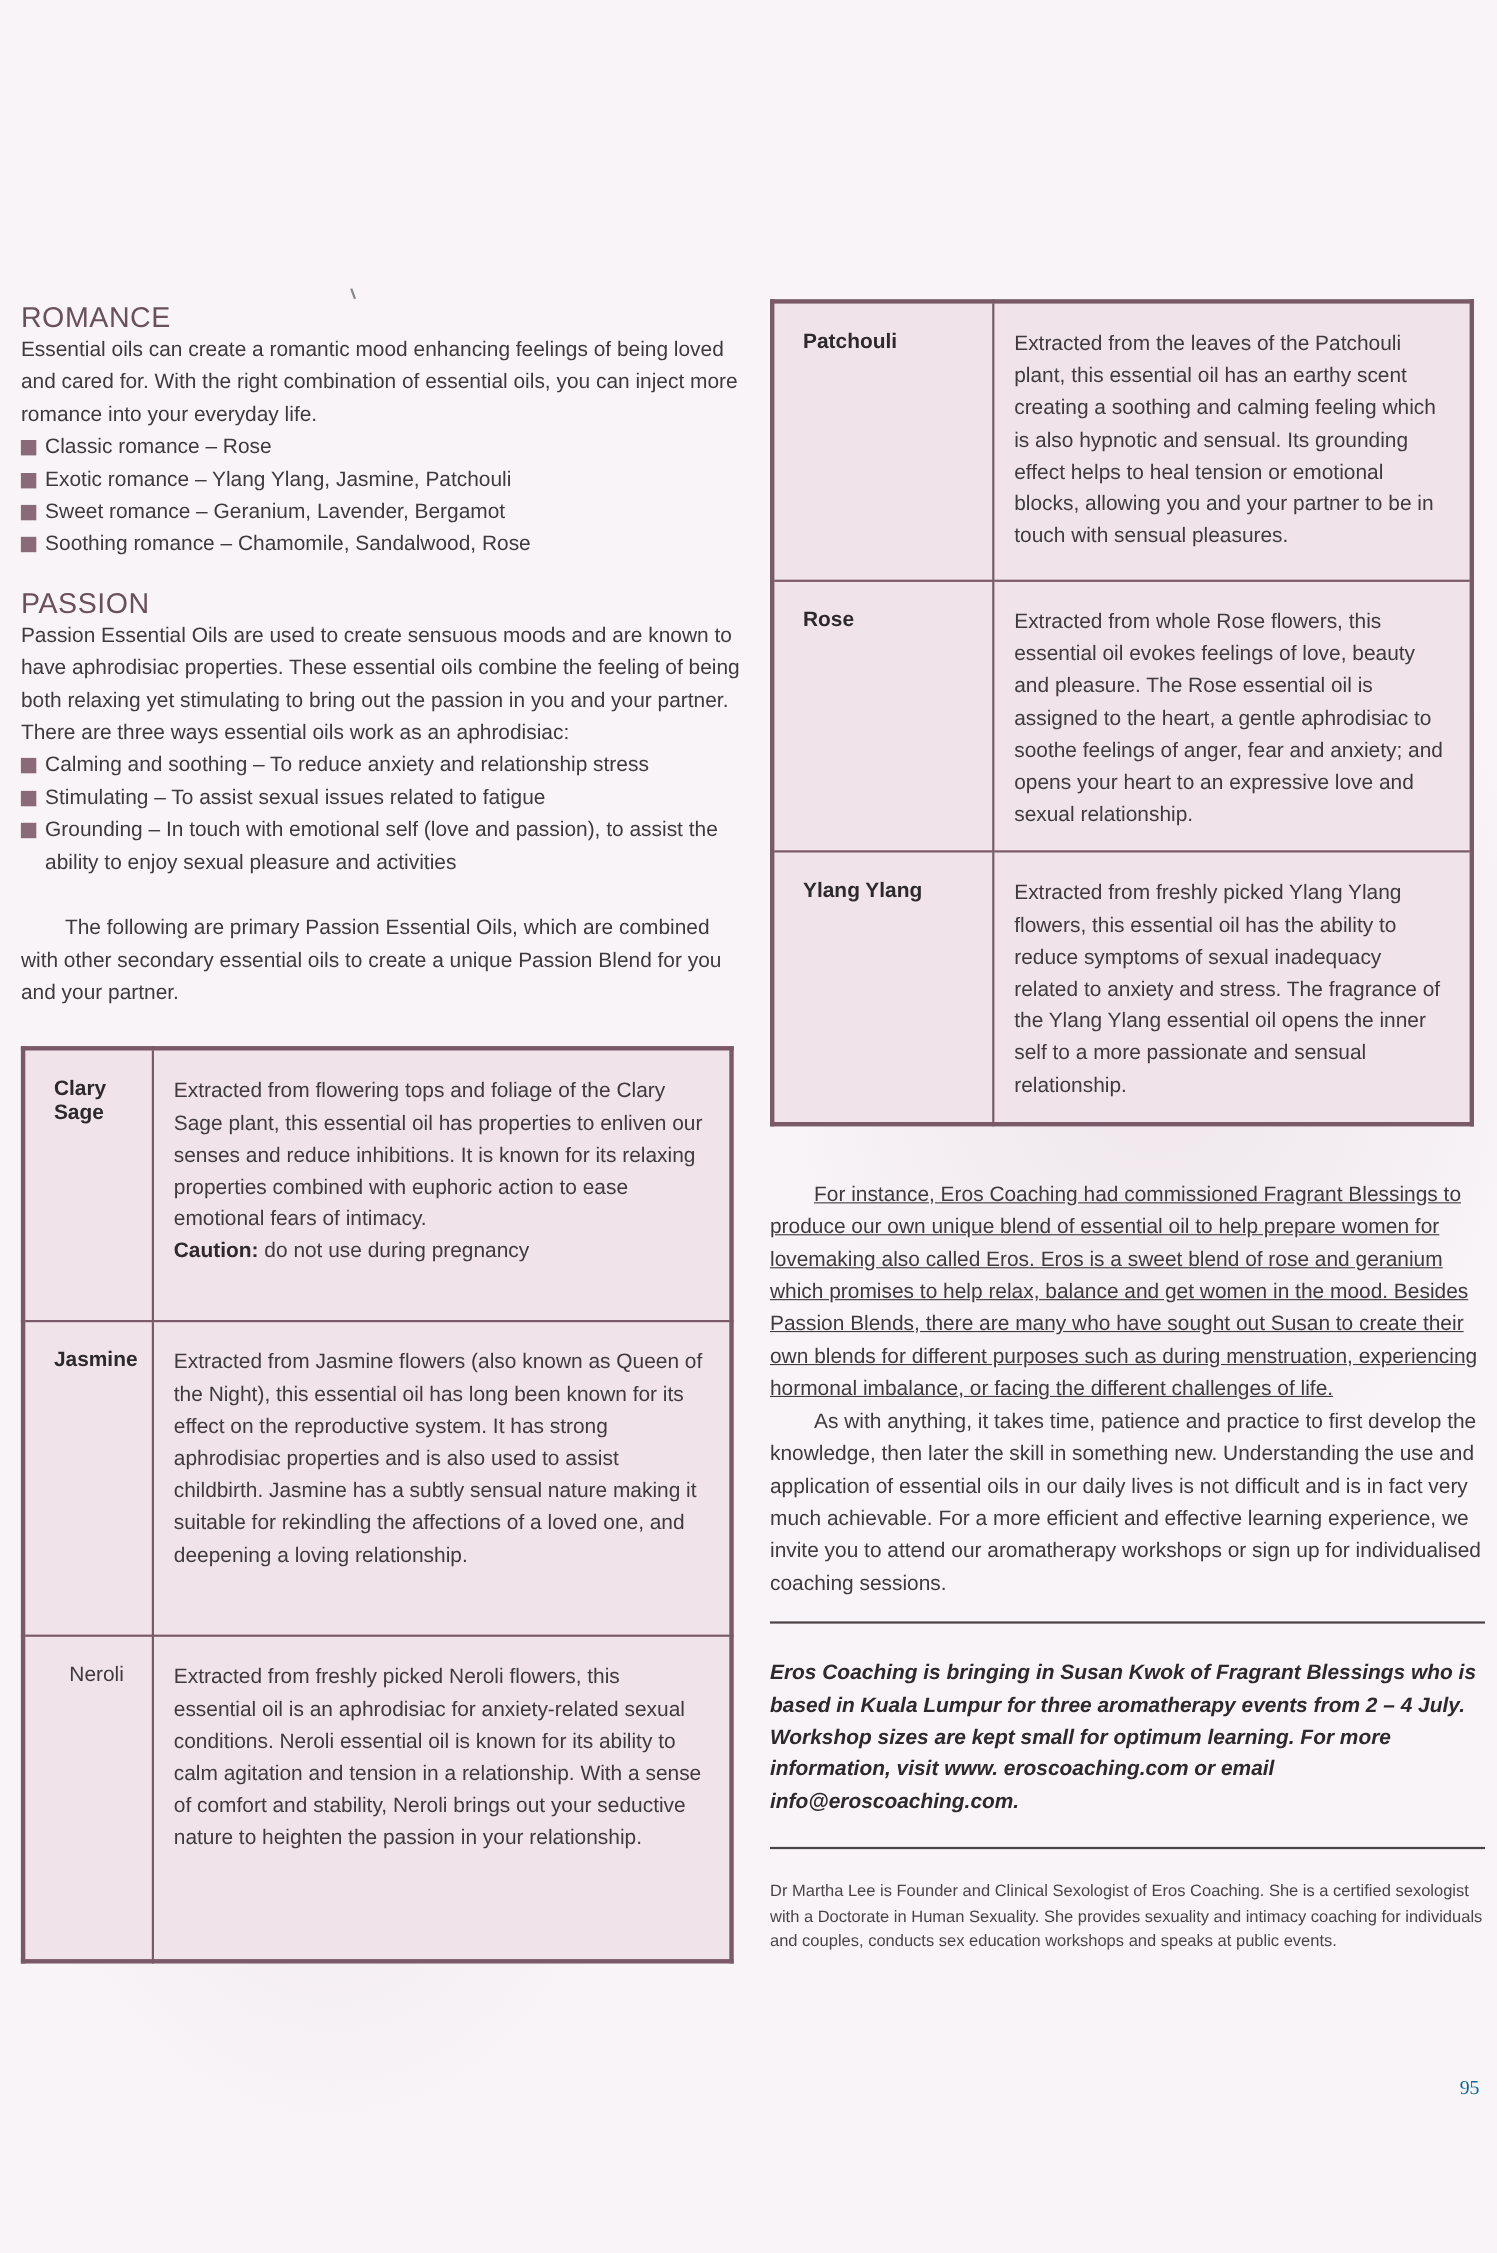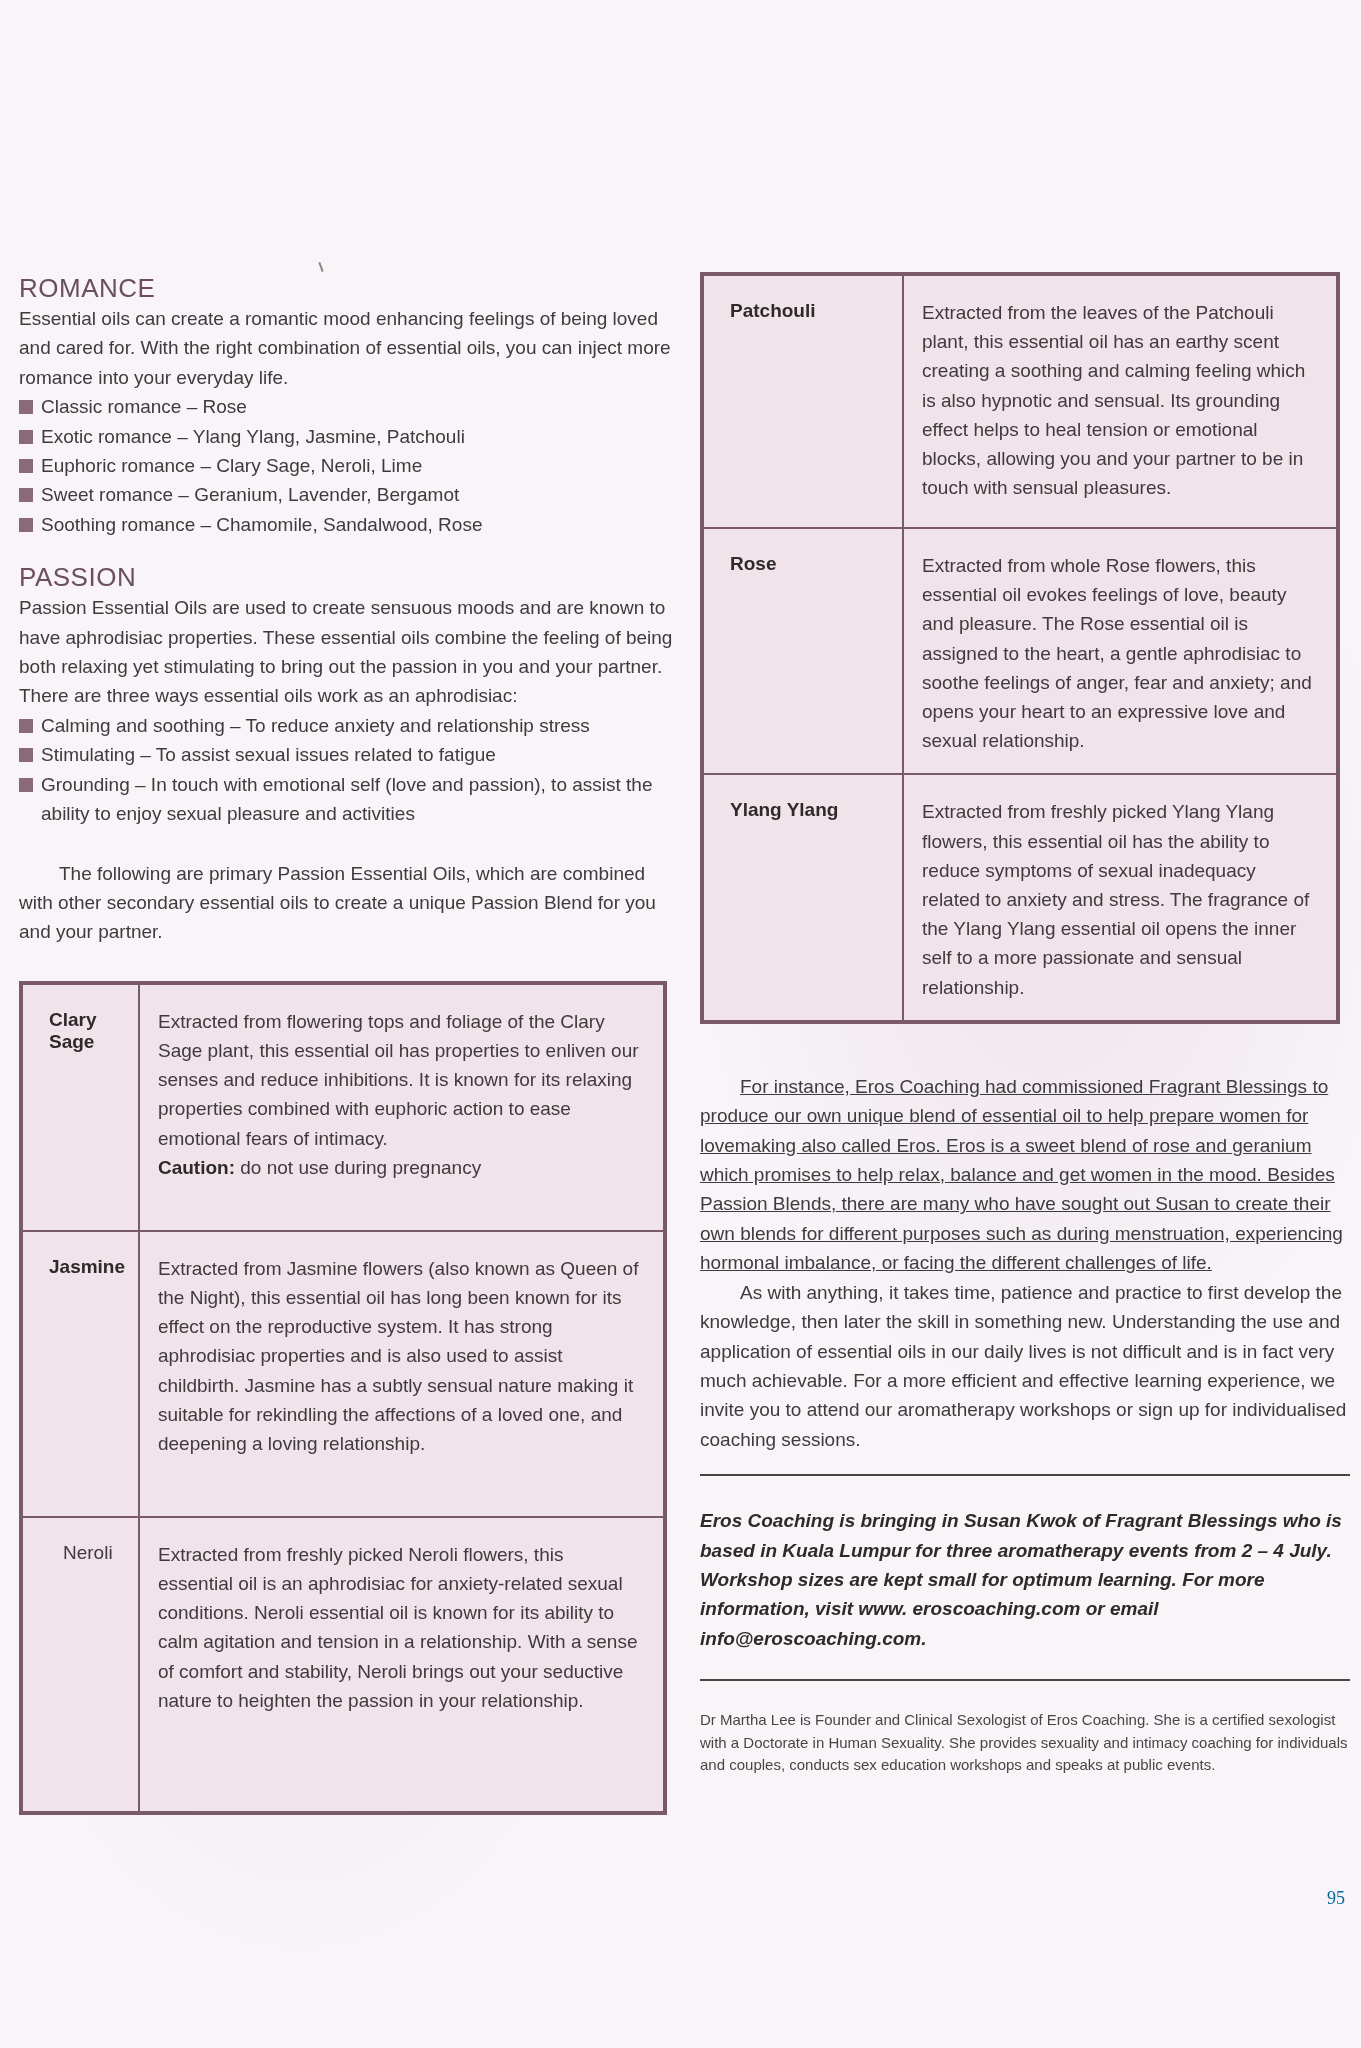--- a/index.html
+++ b/index.html
@@ -89,21 +89,20 @@
 <div class="page-shade"></div>
 <div class="stray-mark"></div>
 
 <div class="left-col">
   <section id="romance">
     <h2 class="section-title">ROMANCE</h2>
     <p class="body">Essential oils can create a romantic mood enhancing feelings of being loved and cared for.  With the right combination of essential oils, you can inject more romance into your everyday life.</p>
     <ul class="bullets">
       <li><span class="sq"></span><span>Classic romance – Rose</span></li>
       <li><span class="sq"></span><span>Exotic romance – Ylang Ylang, Jasmine, Patchouli</span></li>
-      <li><span class="sq"></span><span>Euphoric romance – Clary Sage, Neroli, Lime</span></li>
       <li><span class="sq"></span><span>Sweet romance – Geranium, Lavender, Bergamot</span></li>
       <li><span class="sq"></span><span>Soothing romance – Chamomile, Sandalwood, Rose</span></li>
     </ul>
   </section>
 
   <section id="passion">
     <h2 class="section-title">PASSION</h2>
     <p class="body">Passion Essential Oils are used to create sensuous moods and are known to have aphrodisiac properties.  These essential oils combine the feeling of being both relaxing yet stimulating to bring out the passion in you and your partner.  There are three ways essential oils work as an aphrodisiac:</p>
     <ul class="bullets">
       <li><span class="sq"></span><span>Calming and soothing – To reduce anxiety and relationship stress</span></li>

